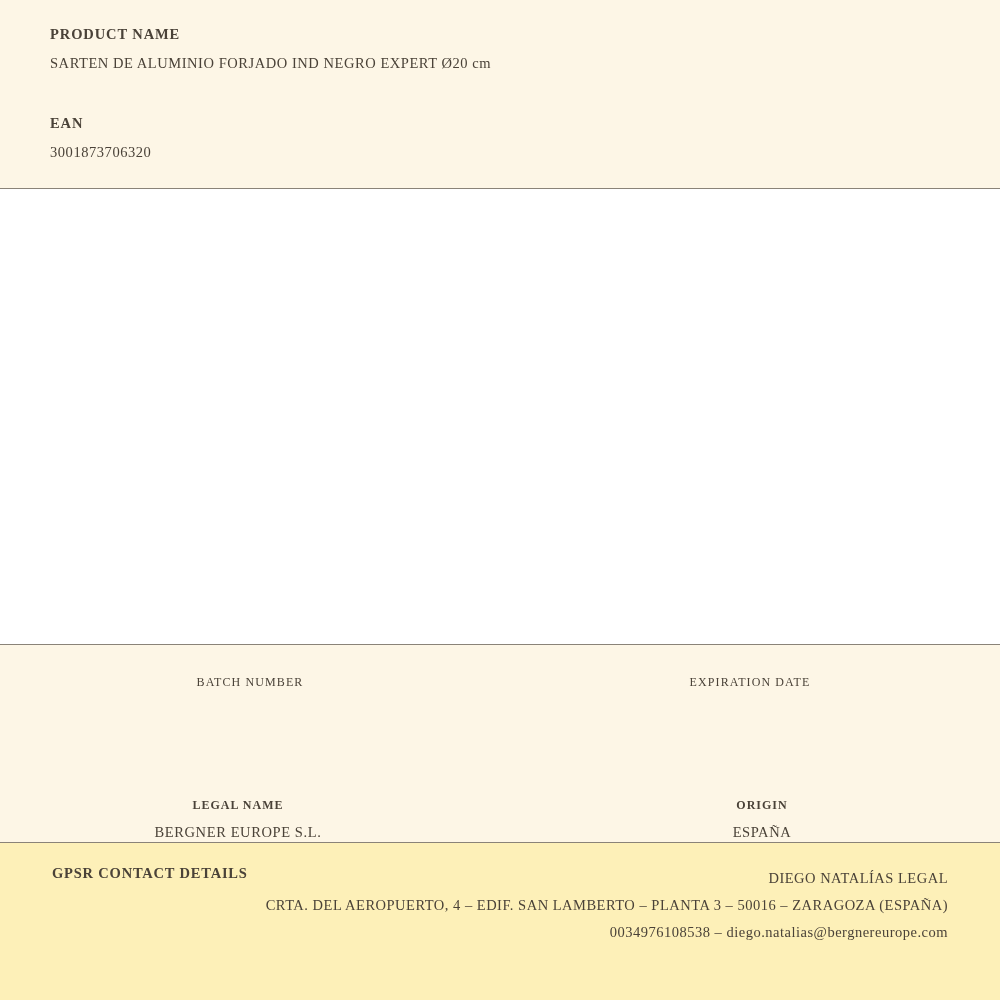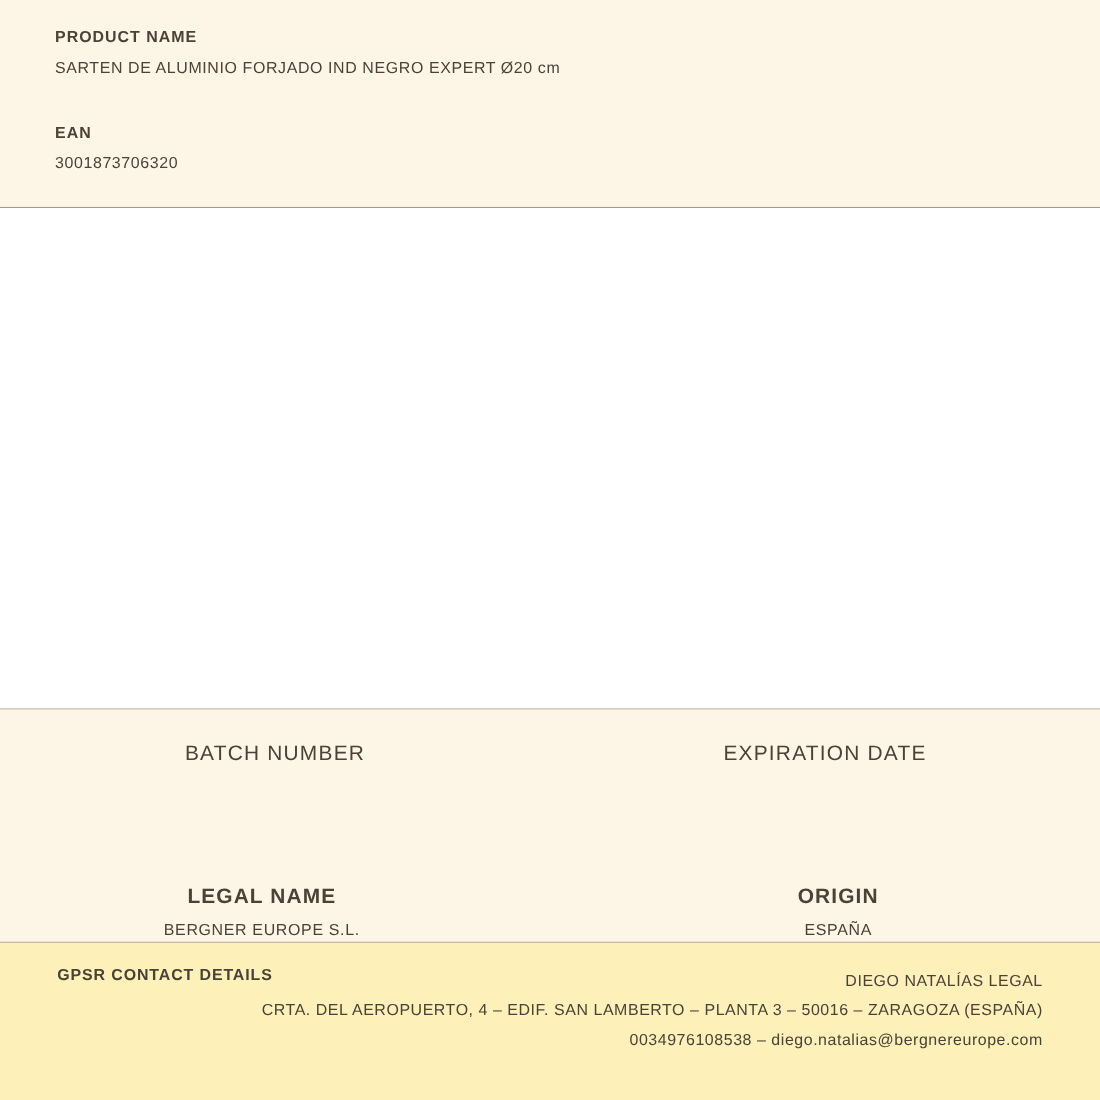--- a/index.html
+++ b/index.html
@@ -14,20 +14,21 @@
     color: #4a4238;
     overflow: hidden;
   }
   .page {
     position: relative;
     width: 1000px;
     height: 1000px;
     display: flex;
     flex-direction: column;
     background: #fdf6e3;
+    font-family: Liberation Serif, serif;
   }
 
   
   .top-section {
     background: #fdf6e6;
     padding: 22px 50px 0 50px;
     height: 188px;
     box-sizing: border-box;
     position: relative;
   }
@@ -73,21 +74,21 @@
   }
   .details-grid {
     display: grid;
     grid-template-columns: 1fr 1fr;
     width: 100%;
   }
   .detail-cell {
     text-align: center;
   }
   .detail-label {
-    font-size: 19px;
+    font-size: 12px;
     letter-spacing: 1.1px;
     color: #4a4238;
     font-weight: normal;
     margin: 0;
     text-transform: uppercase;
   }
   .detail-value {
     font-size: 14.5px;
     letter-spacing: 0.6px;
     color: #4a4238;

